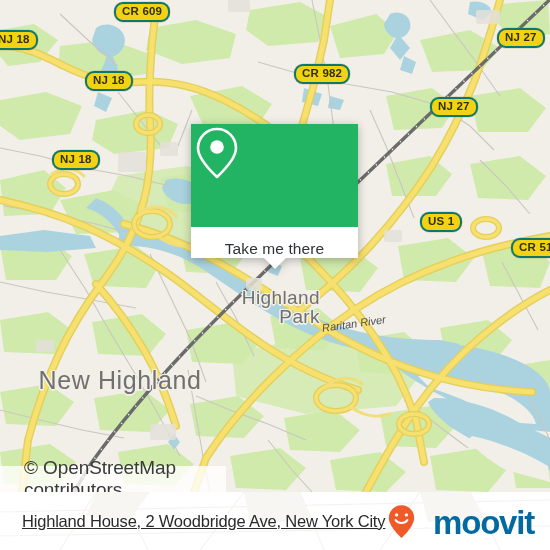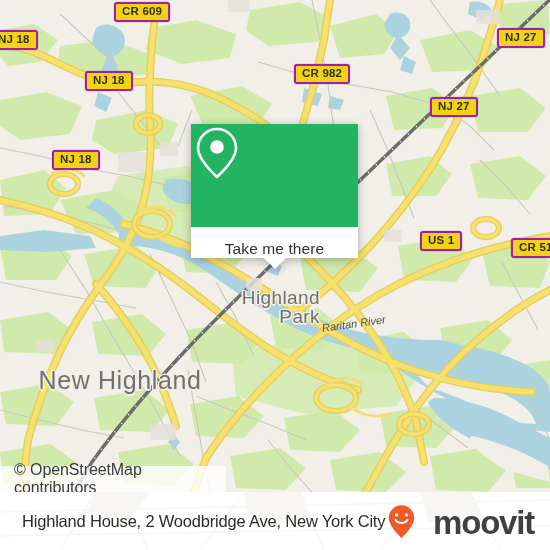--- a/index.html
+++ b/index.html
@@ -19,22 +19,22 @@
     overflow: hidden;
   }
   #map svg { position: absolute; left: 0; top: 0; }
 
   
   .attrib {
     position: absolute; left: 0; top: 466px;
     height: 26px; width: 226px;
     background: rgba(255,255,255,0.80);
     display: flex; align-items: center;
-    padding-left: 14px;
-    font-size: 16px;
+    padding-left: 24px;
+    font-size: 19px;
     color: #3a3a3a;
     letter-spacing: -0.1px;
     z-index: 40;
   }
 
   
   .card {
     position: absolute;
     left: 191px; top: 124px;
     width: 167px;
@@ -83,44 +83,45 @@
     opacity: 0.30;
   }
   .footer-title {
     position: relative;
     margin-left: 22px;
     font-size: 16.5px;
     color: #2b2b2b;
     letter-spacing: -0.2px;
     white-space: nowrap;
     z-index: 2;
+    text-decoration: underline;
   }
   .brand {
     position: absolute; right: 16px; top: 50%;
     transform: translateY(-50%);
     display: flex; align-items: center;
     z-index: 2;
   }
   .brand-pin { width: 27px; height: 34px; display: block; }
   .brand-word {
     font-size: 33px;
     font-weight: bold;
-    color: #404040;
+    color: #0369a1;
     letter-spacing: -1.2px;
     line-height: 1;
     margin-left: 18px;
     margin-top: 2px;
   }
 
   
   .shield {
     position: absolute;
     background: #f2d313;
-    border: 2px solid #a21caf;
-    border-radius: 3px;
+    border: 2px solid #0f766e;
+    border-radius: 9px;
     color: #332f00;
     font-size: 11.5px;
     font-weight: bold;
     letter-spacing: 0.2px;
     padding: 1px 6px 2px 6px;
     line-height: 13px;
     white-space: nowrap;
     z-index: 30;
     box-shadow: 0 0 0 0.5px rgba(150,140,40,0.35);
   }
@@ -355,21 +356,21 @@
     <div class="place place-big" style="left:30px; top:368px; width:180px;">New Highland</div>
     <div class="river" style="left:322px; top:322px;">Raritan River</div>
 
     <div class="shield" style="left:-10px; top:30px;">NJ 18</div>
     <div class="shield" style="left:114px; top:2px;">CR 609</div>
     <div class="shield" style="left:85px;  top:71px;">NJ 18</div>
     <div class="shield" style="left:52px;  top:150px;">NJ 18</div>
     <div class="shield" style="left:294px; top:64px;">CR 982</div>
     <div class="shield" style="left:497px; top:28px;">NJ 27</div>
     <div class="shield" style="left:430px; top:97px;">NJ 27</div>
-    <div class="shield" style="left:420px; top:231px;">US 1</div>
+    <div class="shield" style="left:420px; top:212px;">US 1</div>
     <div class="shield" style="left:511px; top:238px;">CR 514</div>
 
     <div class="attrib">
       <span>© OpenStreetMap contributors</span>
     </div>
 
     <div class="card">
       <div class="card-green">
         <svg class="pin-icon" viewBox="0 0 52 58">
           <path d="M26 5 C15.5 5 7 13.5 7 24 C7 34 17 44.5 26 53 C35 44.5 45 34 45 24 C45 13.5 36.5 5 26 5 Z" fill="none" stroke="#ffffff" stroke-width="2.6" stroke-linejoin="round"></path>

